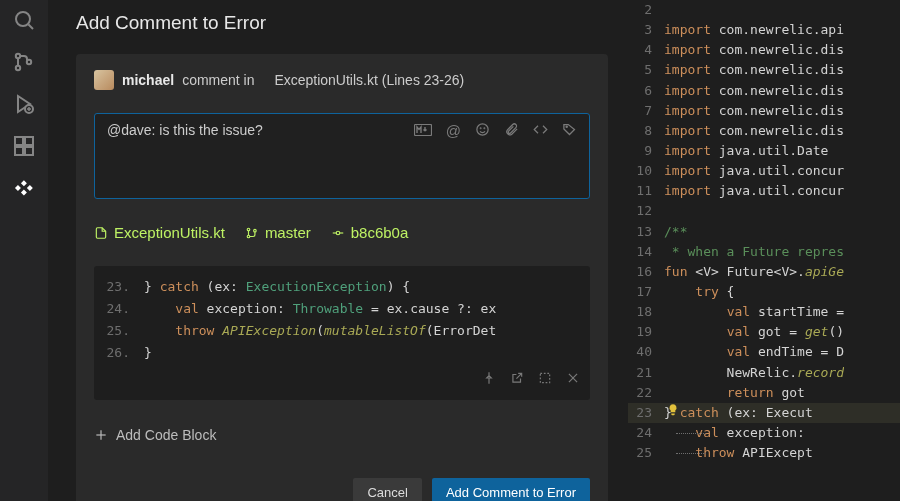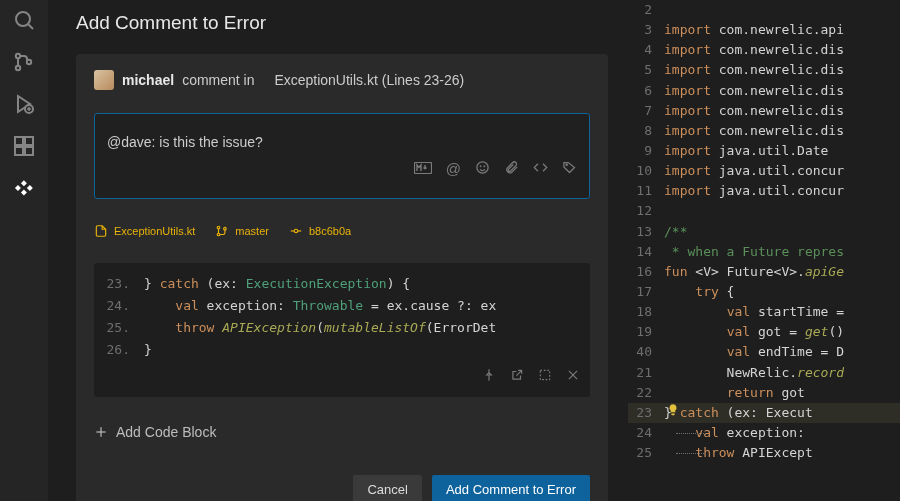--- a/index.html
+++ b/index.html
@@ -71,43 +71,42 @@
       background: linear-gradient(135deg,#d8c4a0,#b88a5e);
       display: inline-block;
     }
     .author { font-weight: 600; color: #e8e8e8; }
     .comment-box {
       border: 1px solid #0e639c;
       border-radius: 3px;
       background: #202020;
       min-height: 86px;
       display: flex;
-      flex-direction: column;
       justify-content: space-between;
-      padding: 20px 12px;
+      padding: 8px 12px;
     }
     .comment-text {
       color: #cccccc;
       font-size: 14px;
       outline: none;
     }
     .comment-icons {
       display: flex;
       gap: 14px;
       justify-content: flex-end;
       color: #7a7a7a;
       font-size: 15px;
     }
     .comment-icons span, .code-actions span, .meta-row span.icon { cursor: pointer; }
     .meta-row {
       display: flex;
       align-items: center;
       gap: 20px;
-      color: #eab308;
-      font-size: 11px;
+      color: #bef264;
+      font-size: 15px;
       padding: 2px 0;
     }
     .meta-item { display: flex; align-items: center; gap: 6px; }
     .meta-item svg { width: 14px; height: 14px; }
     .code-block {
       background: #1e1e1e;
       border-radius: 3px;
       padding: 10px 10px 8px 10px;
       font-family: "SF Mono", Menlo, Consolas, monospace;
       font-size: 13px;

